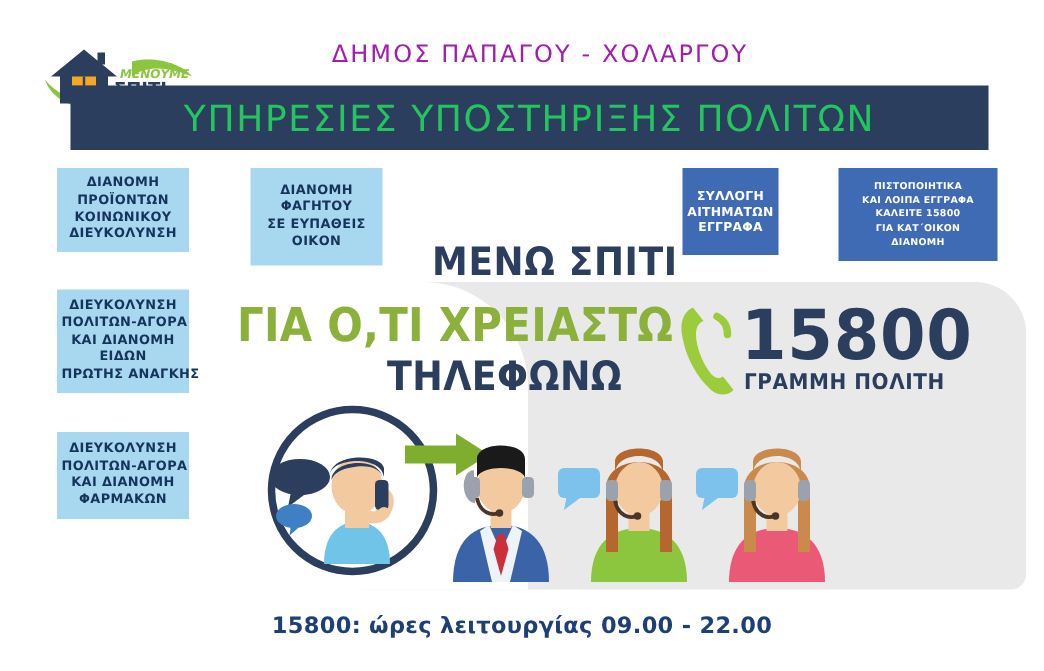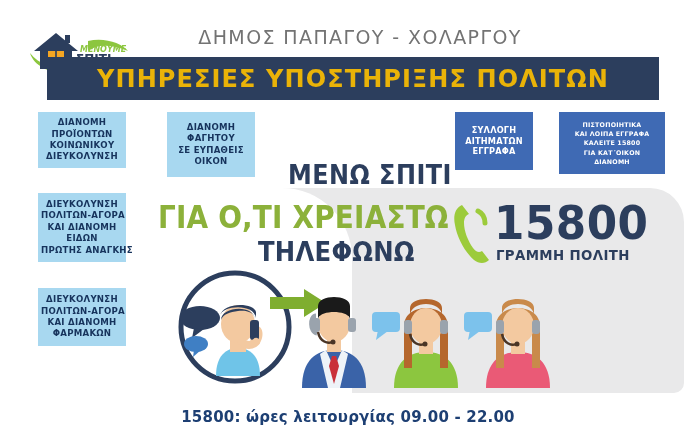--- a/index.html
+++ b/index.html
@@ -49,44 +49,44 @@
   }
   .logo svg { display: block; }
 
   
   .muni-title {
     position: absolute;
     left: 150px;
     top: 26px;
     width: 420px;
     text-align: center;
-    font-size: 19px;
+    font-size: 16px;
     letter-spacing: 1.4px;
-    color: #737373;
+    color: #a21caf;
     font-family: "DejaVu Sans", "Liberation Sans", sans-serif;
     font-weight: 400;
     white-space: nowrap;
   }
 
   
   .banner {
     position: absolute;
     left: 47px;
     top: 57px;
     width: 612px;
     height: 43px;
     background: #2c3e5d;
     display: flex;
     align-items: center;
     justify-content: center;
   }
   .banner-text {
-    color: #eab308;
+    color: #22c55e;
     font-size: 24px;
-    font-weight: bold;
+    font-weight: normal;
     letter-spacing: 1.1px;
     white-space: nowrap;
   }
 
   
   .svc-box {
     position: absolute;
     display: flex;
     align-items: center;
     justify-content: center;
@@ -108,21 +108,21 @@
     font-weight: bold;
     letter-spacing: 0.2px;
   }
   .svc-box .lines { width: 100%; }
   .svc-box .lines div { white-space: nowrap; }
 
   #box-pantopoleio { left: 38px;  top: 112px; width: 88px; height: 56px; }
   #box-agora       { left: 38px;  top: 193px; width: 88px; height: 69px; }
   #box-farmaka     { left: 38px;  top: 288px; width: 88px; height: 58px; }
   #box-fagito      { left: 167px; top: 112px; width: 88px; height: 65px; }
-  #box-aitimata    { left: 455px; top: 112px; width: 78px; height: 58px; font-size: 8.2px; }
+  #box-aitimata    { left: 455px; top: 112px; width: 64px; height: 58px; font-size: 8.2px; }
   #box-pistopoiitika { left: 559px; top: 112px; width: 106px; height: 62px; font-size: 6.3px; line-height: 1.45; }
 
   
   .slogan-meno {
     position: absolute;
     left: 288px;
     top: 160px;
     font-size: 26px;
     font-weight: bold;
     color: #2c3e5d;

